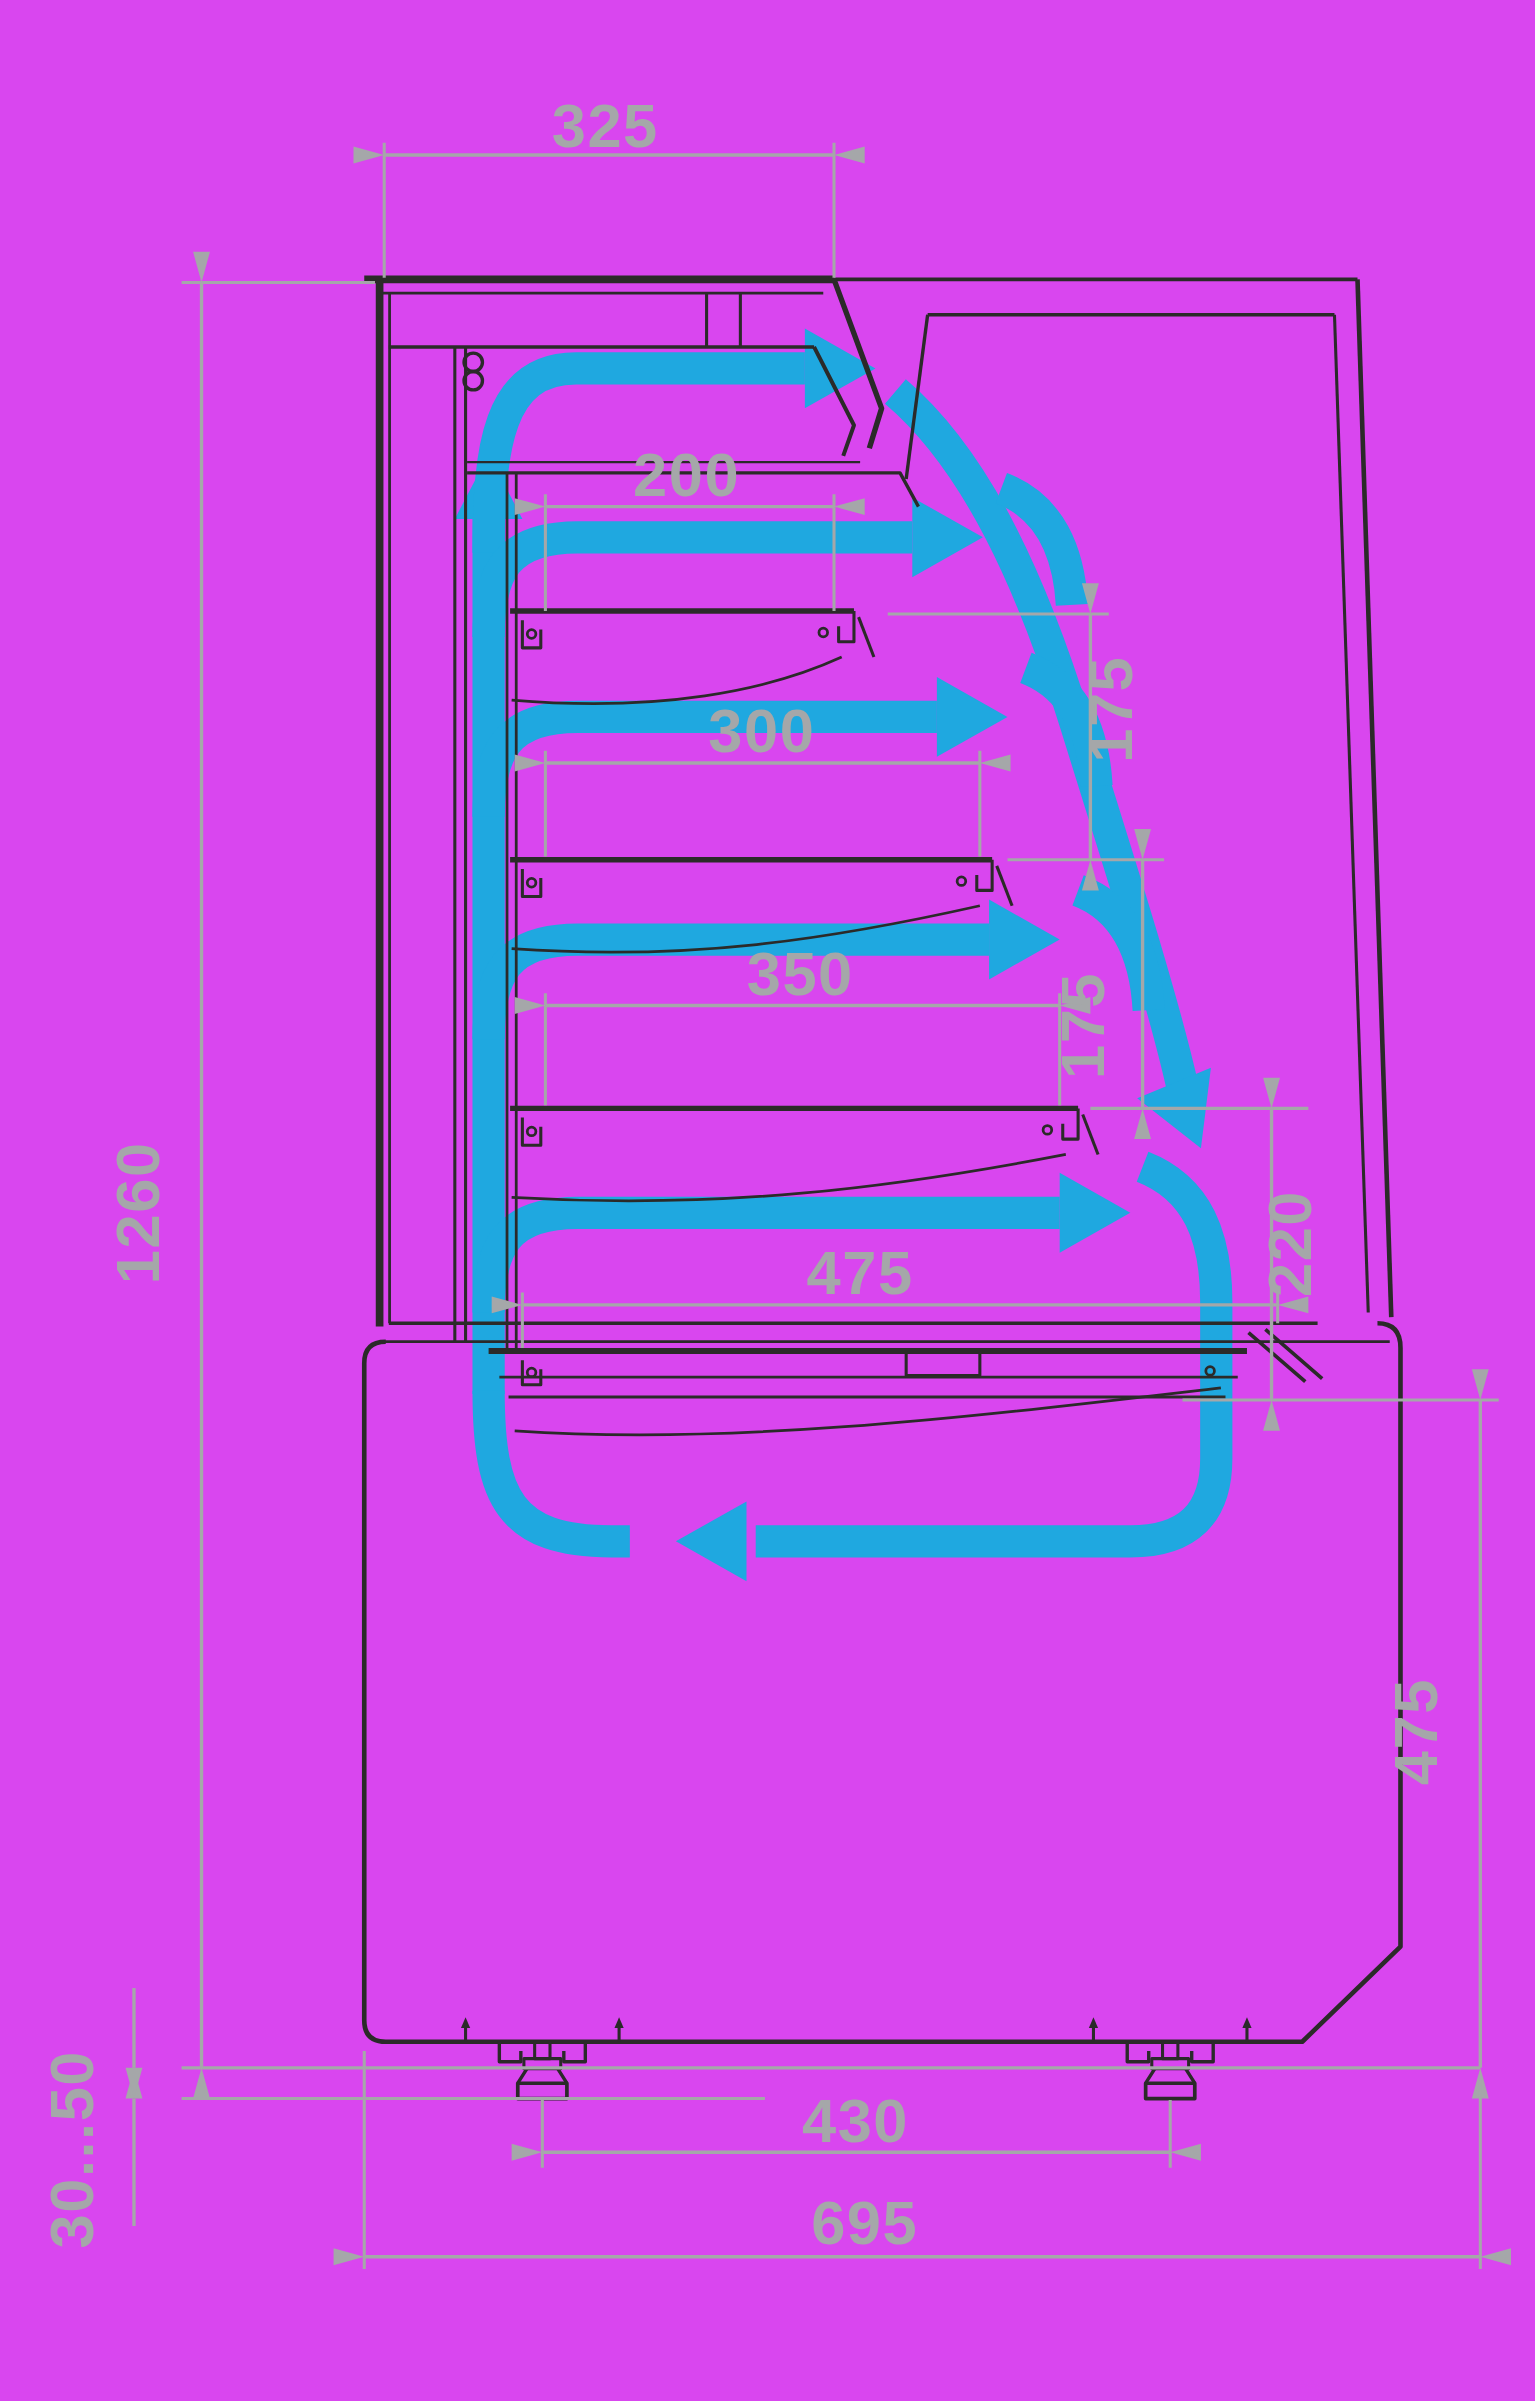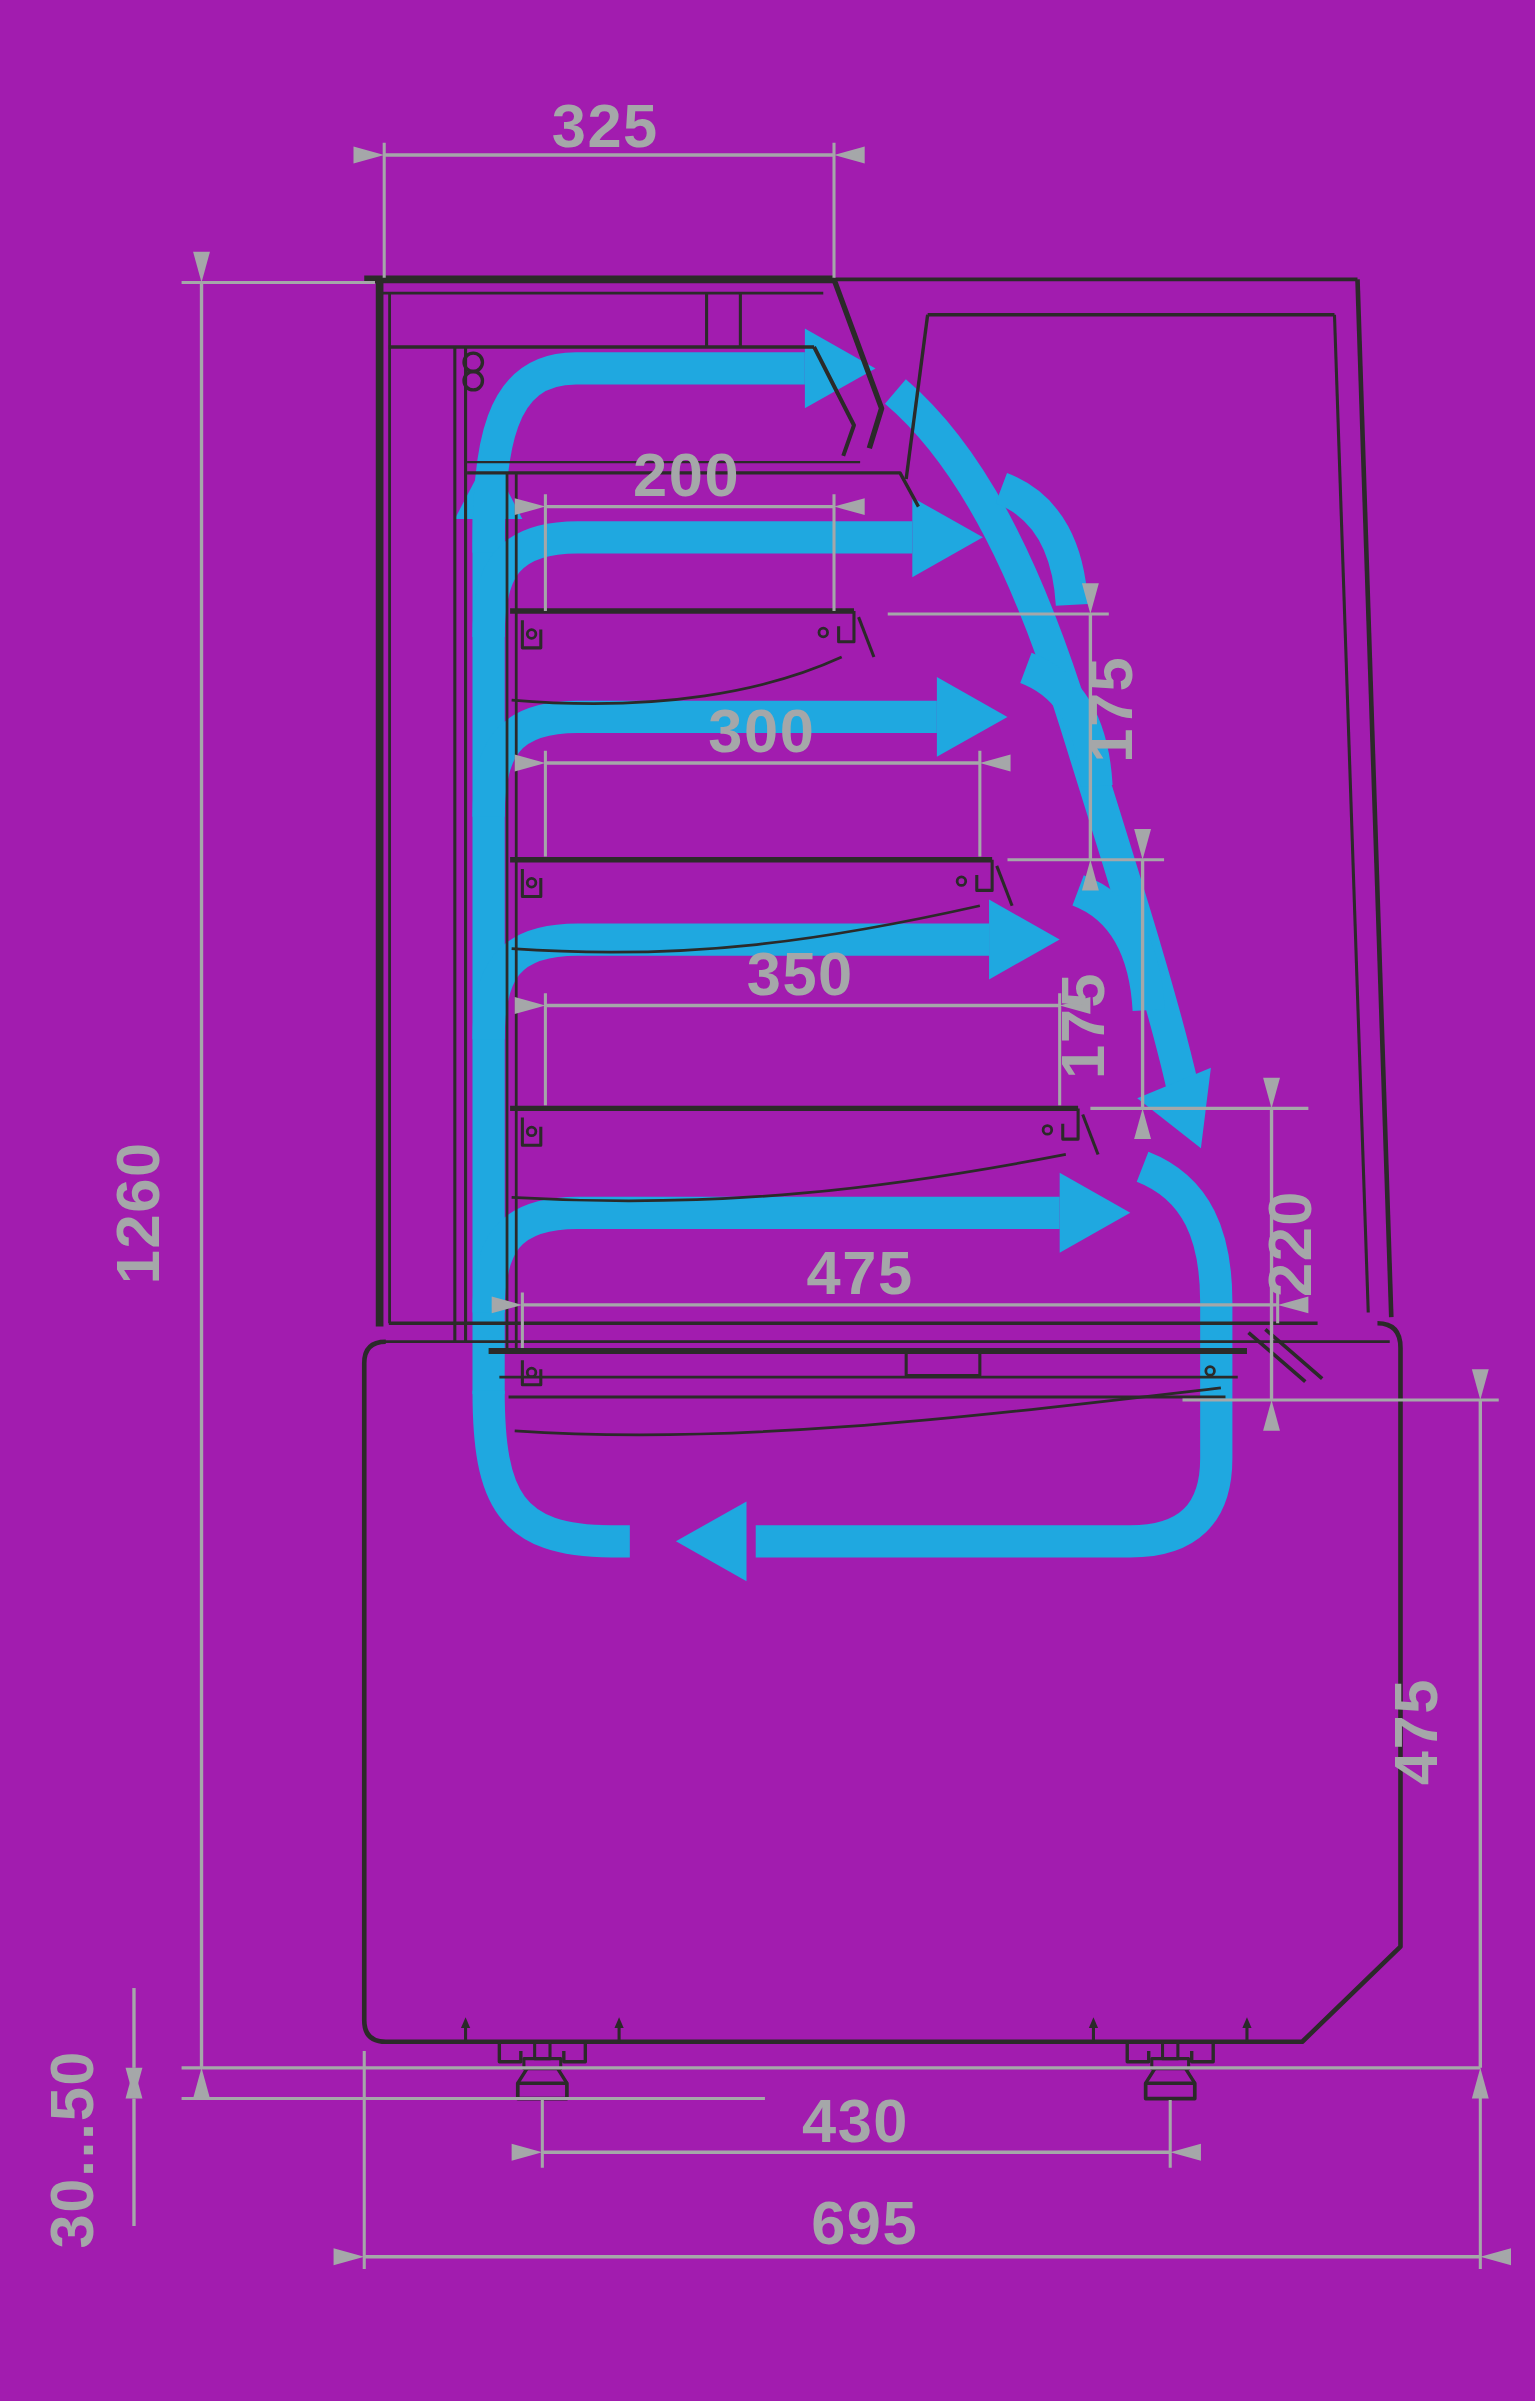--- a/index.html
+++ b/index.html
@@ -1,16 +1,16 @@
 <!DOCTYPE html>
 <html style="font-size:9.2px"><head>
 <meta charset="utf-8">
 <style>
   html,body{margin:0;padding:0;background:#ffffff;}
-  .stage{width:1536px;height:2401px;background:#a21caf;}
+  .stage{width:1536px;height:2401px;background:#d946ef;}
   svg{display:block;width:1536px;height:2401px;}
   text{font-family:"Liberation Sans","DejaVu Sans",sans-serif;font-weight:700;fill:#A5A7A9;letter-spacing:1px;}
   .dim{stroke:#A5A7A9;stroke-width:2.2;fill:none;}
   .ext{stroke:#A5A7A9;stroke-width:2;fill:none;}
   .blk{stroke:#2B2A29;fill:none;stroke-linejoin:round;}
   .flow{stroke:#1FA8E0;fill:none;stroke-linejoin:round;}
   .fhead{fill:#1FA8E0;stroke:none;}
 </style>
 </head>
 <body>

